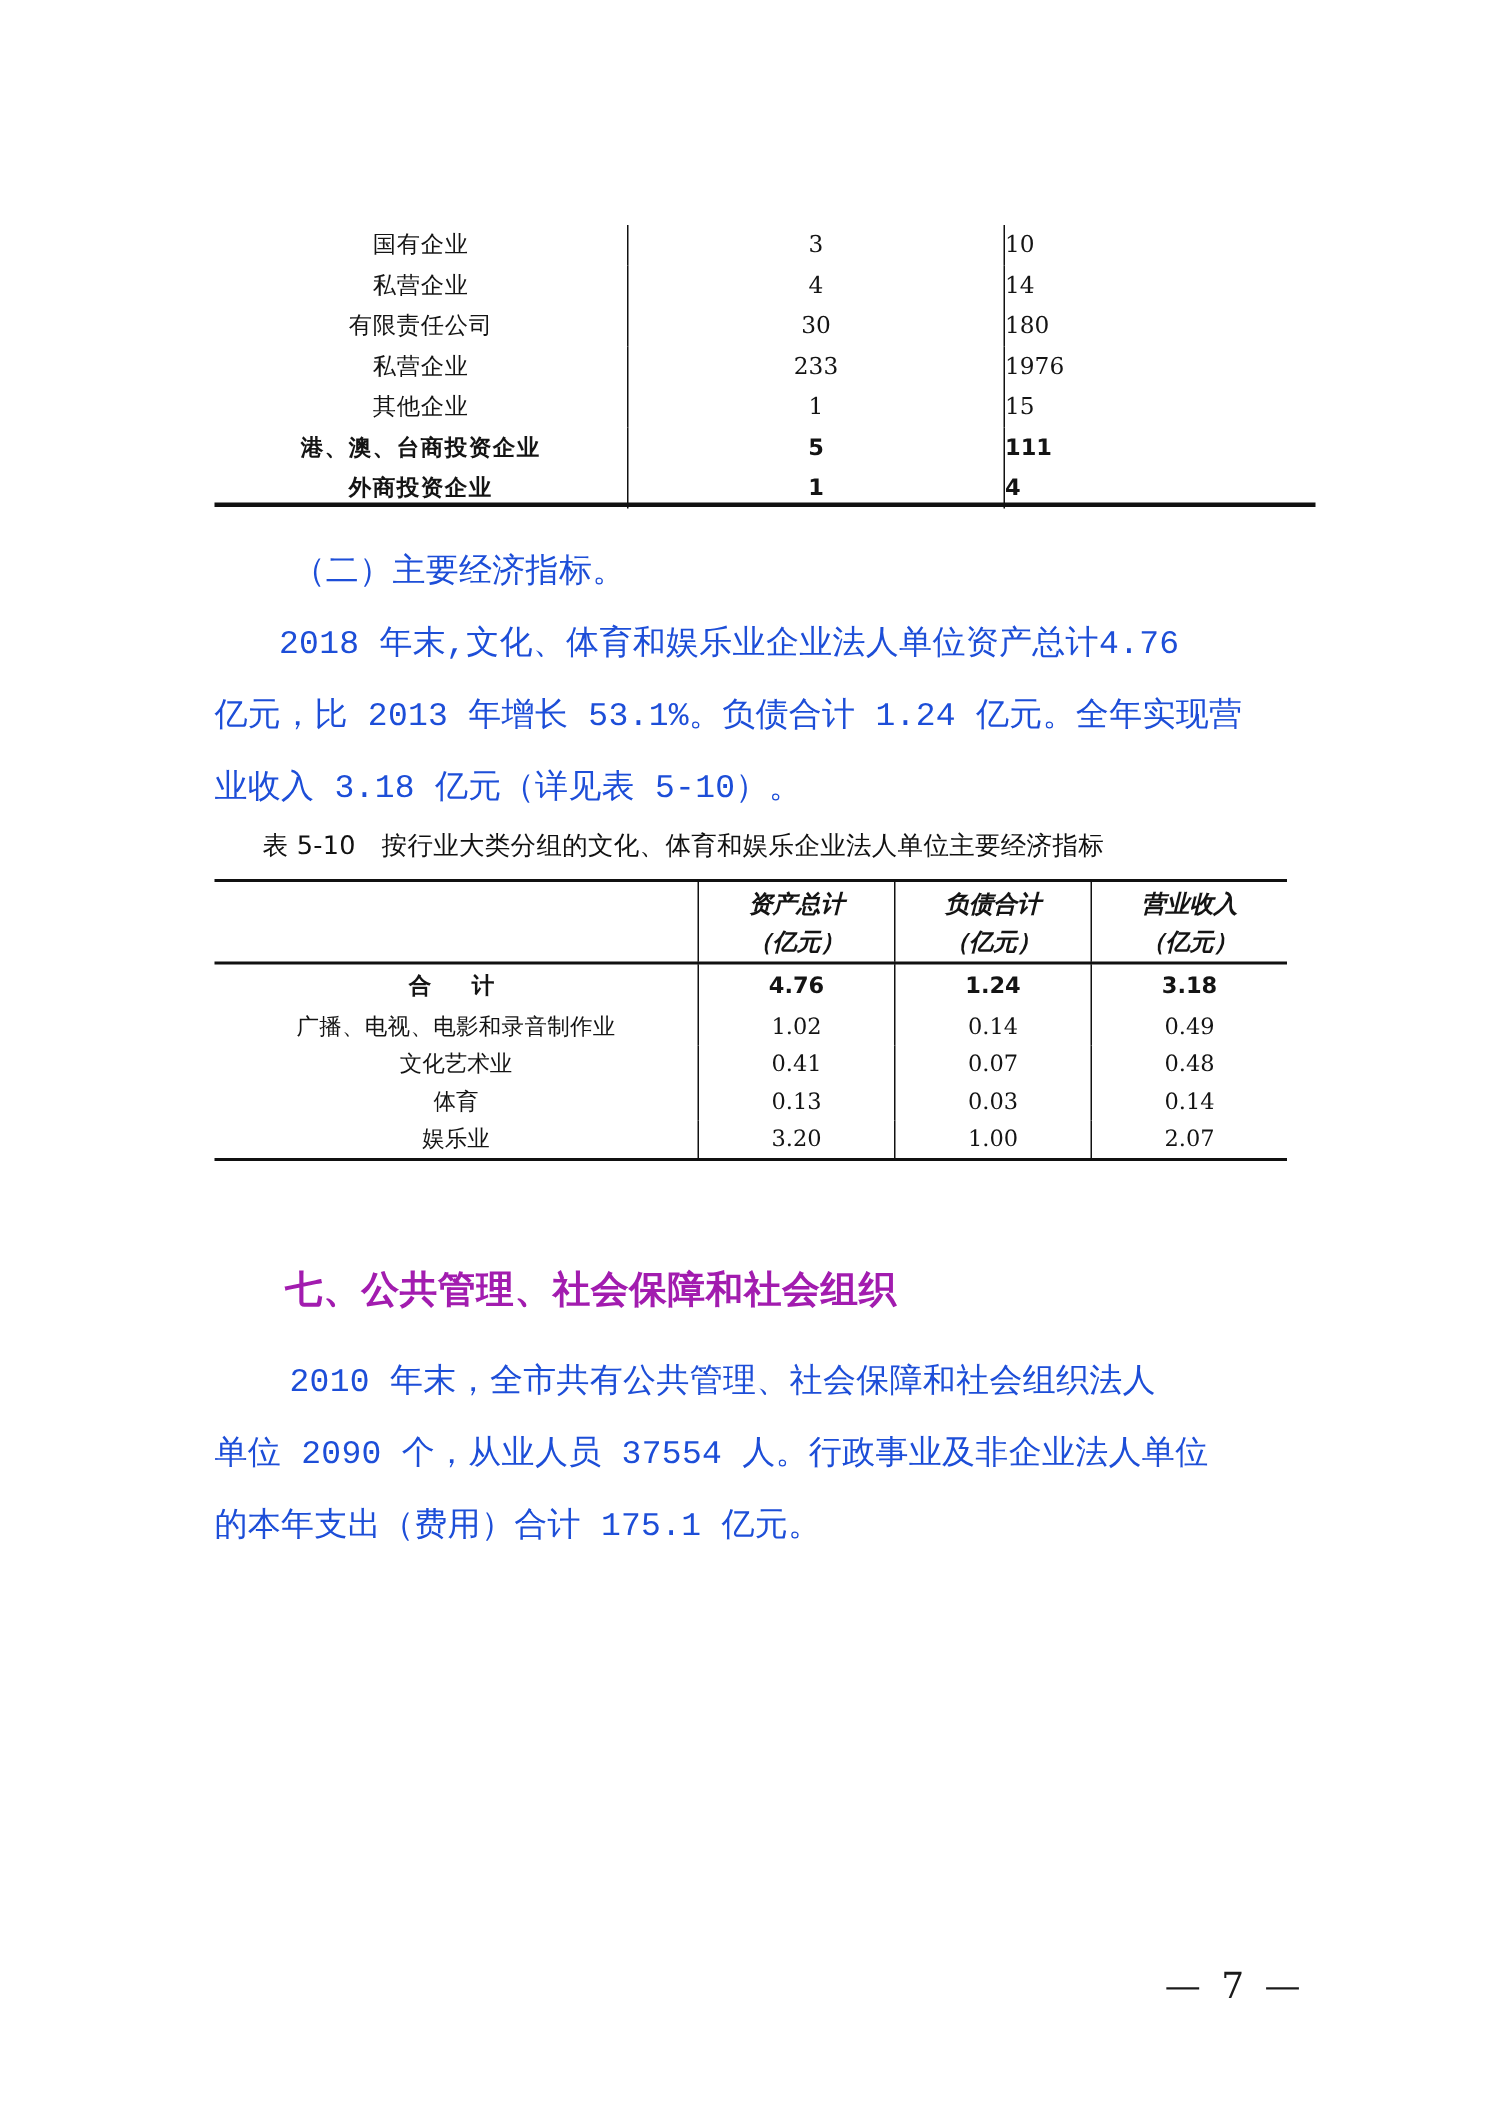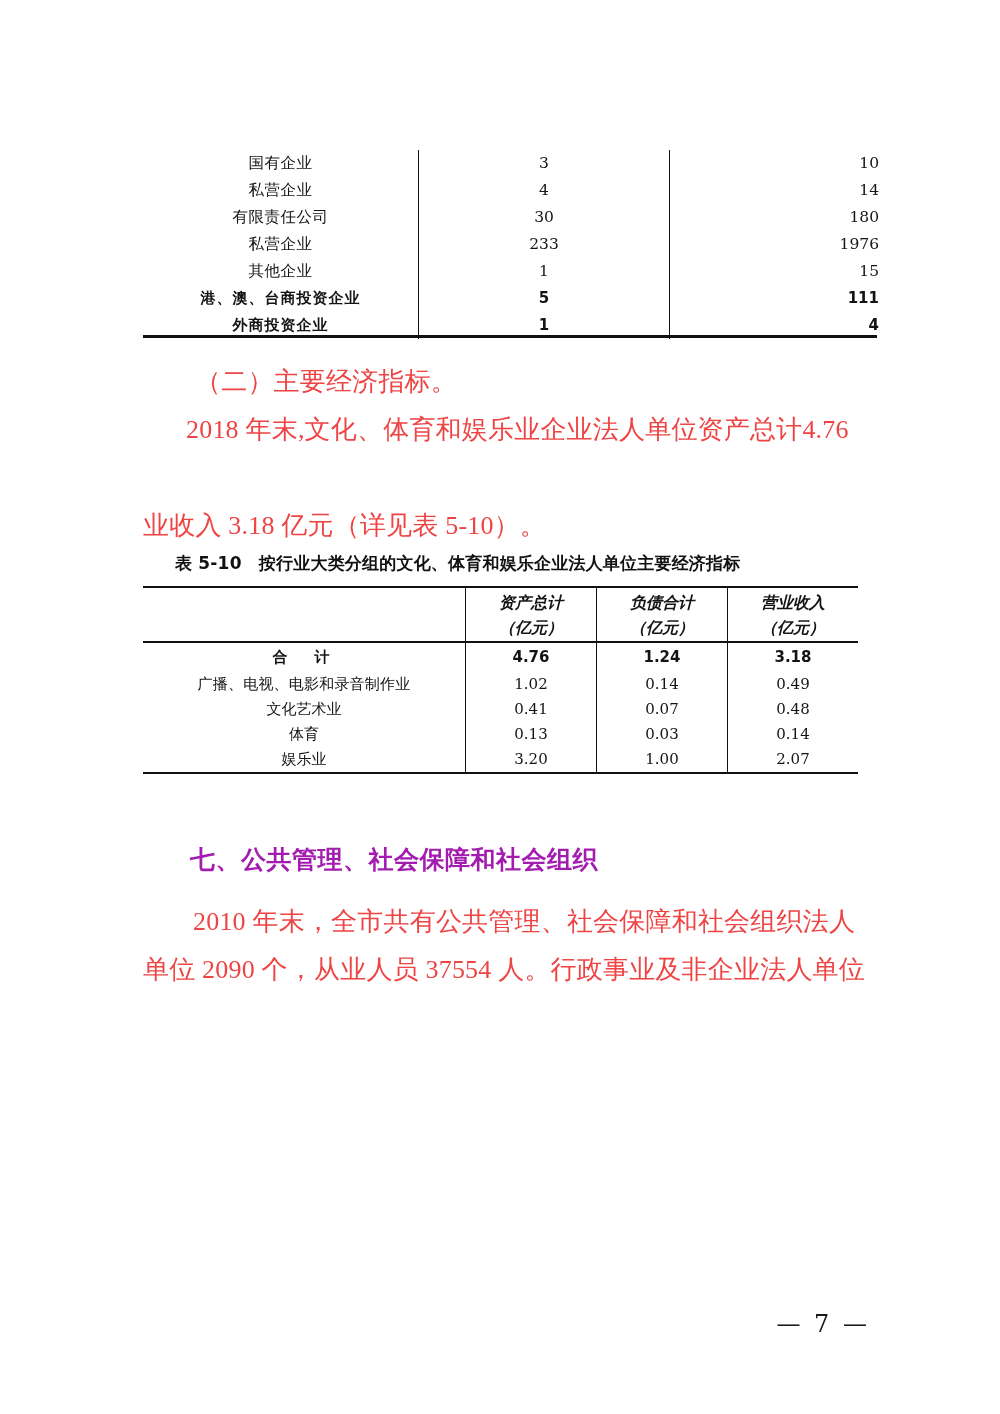--- a/index.html
+++ b/index.html
@@ -49,45 +49,45 @@
     text-align: center;
     letter-spacing: 0.5px;
   }
   .tc-v1 {
     width: 250px;
     text-align: center;
     border-left: 1.6px solid #111;
   }
   .tc-v2 {
     width: 209px;
-    text-align: right;
+    text-align: left;
     border-left: 1.6px solid #111;
   }
   .table-cont tr.bold td {
     font-weight: bold;
     font-family: "DejaVu Sans", "Liberation Sans", sans-serif;
     font-size: 15px;
   }
   .table-cont tr.bold .tc-name { letter-spacing: 1px; }
   .rule-bottom-thick {
     position: absolute;
     left: 143px;
     top: 335px;
     width: 734px;
     height: 2.6px;
     background: #111;
   }
 
   
   .para {
     position: absolute;
-    font-family: Liberation Serif, serif;
-    font-size: 26px;
+    font-family: Liberation Mono, monospace;
+    font-size: 22px;
     line-height: 48px;
-    color: #ef4444;
+    color: #1d4ed8;
     letter-spacing: 0.2px;
     white-space: nowrap;
   }
   .para-sub {
     left: 195px;
     top: 358px;
   }
   .p1-l1 { left: 186px; top: 406px; }
   .p1-l2 { left: 143px; top: 454px; }
   .p1-l3 { left: 143px; top: 502px; }
@@ -108,21 +108,21 @@
     color: #a21caf;
     white-space: nowrap;
   }
 
   
   .tbl-caption {
     position: absolute;
     left: 175px;
     top: 552px;
     font-family: "DejaVu Sans", "Liberation Sans", sans-serif;
-    font-weight: bold;
+    font-weight: normal;
     font-size: 17px;
     letter-spacing: 0.2px;
     white-space: nowrap;
     color: #111;
   }
   .tbl510 {
     position: absolute;
     left: 143px;
     top: 586px;
     width: 712px;
@@ -224,20 +224,21 @@
           <td class="tc-v2">4</td>
         </tr>
       </tbody>
     </table>
   </div>
   <div class="rule-bottom-thick"></div>
 
   <div class="para para-sub">（二）主要经济指标。</div>
 
   <div class="para p1-l1">2018 年末,文化、体育和娱乐业企业法人单位资产总计4.76</div>
+  <div class="para p1-l2">亿元，比 2013 年增长 53.1%。负债合计 1.24 亿元。全年实现营</div>
   <div class="para p1-l3">业收入 3.18 亿元（详见表 5-10）。</div>
 
   <div class="tbl-caption">表 5-10　按行业大类分组的文化、体育和娱乐企业法人单位主要经济指标</div>
 
   <div class="tbl510">
     <table>
       <thead>
         <tr>
           <th class="c-label"></th>
           <th class="c-num">
@@ -286,16 +287,17 @@
           <td class="c-num3">2.07</td>
         </tr>
       </tbody>
     </table>
   </div>
 
   <div class="section-heading">七、公共管理、社会保障和社会组织</div>
 
   <div class="para p2-l1">2010 年末，全市共有公共管理、社会保障和社会组织法人</div>
   <div class="para p2-l2">单位 2090 个，从业人员 37554 人。行政事业及非企业法人单位</div>
+  <div class="para p2-l3">的本年支出（费用）合计 175.1 亿元。</div>
 
   <div class="page-number">— 7 —</div>
 
 </div>
 
 </body></html>

